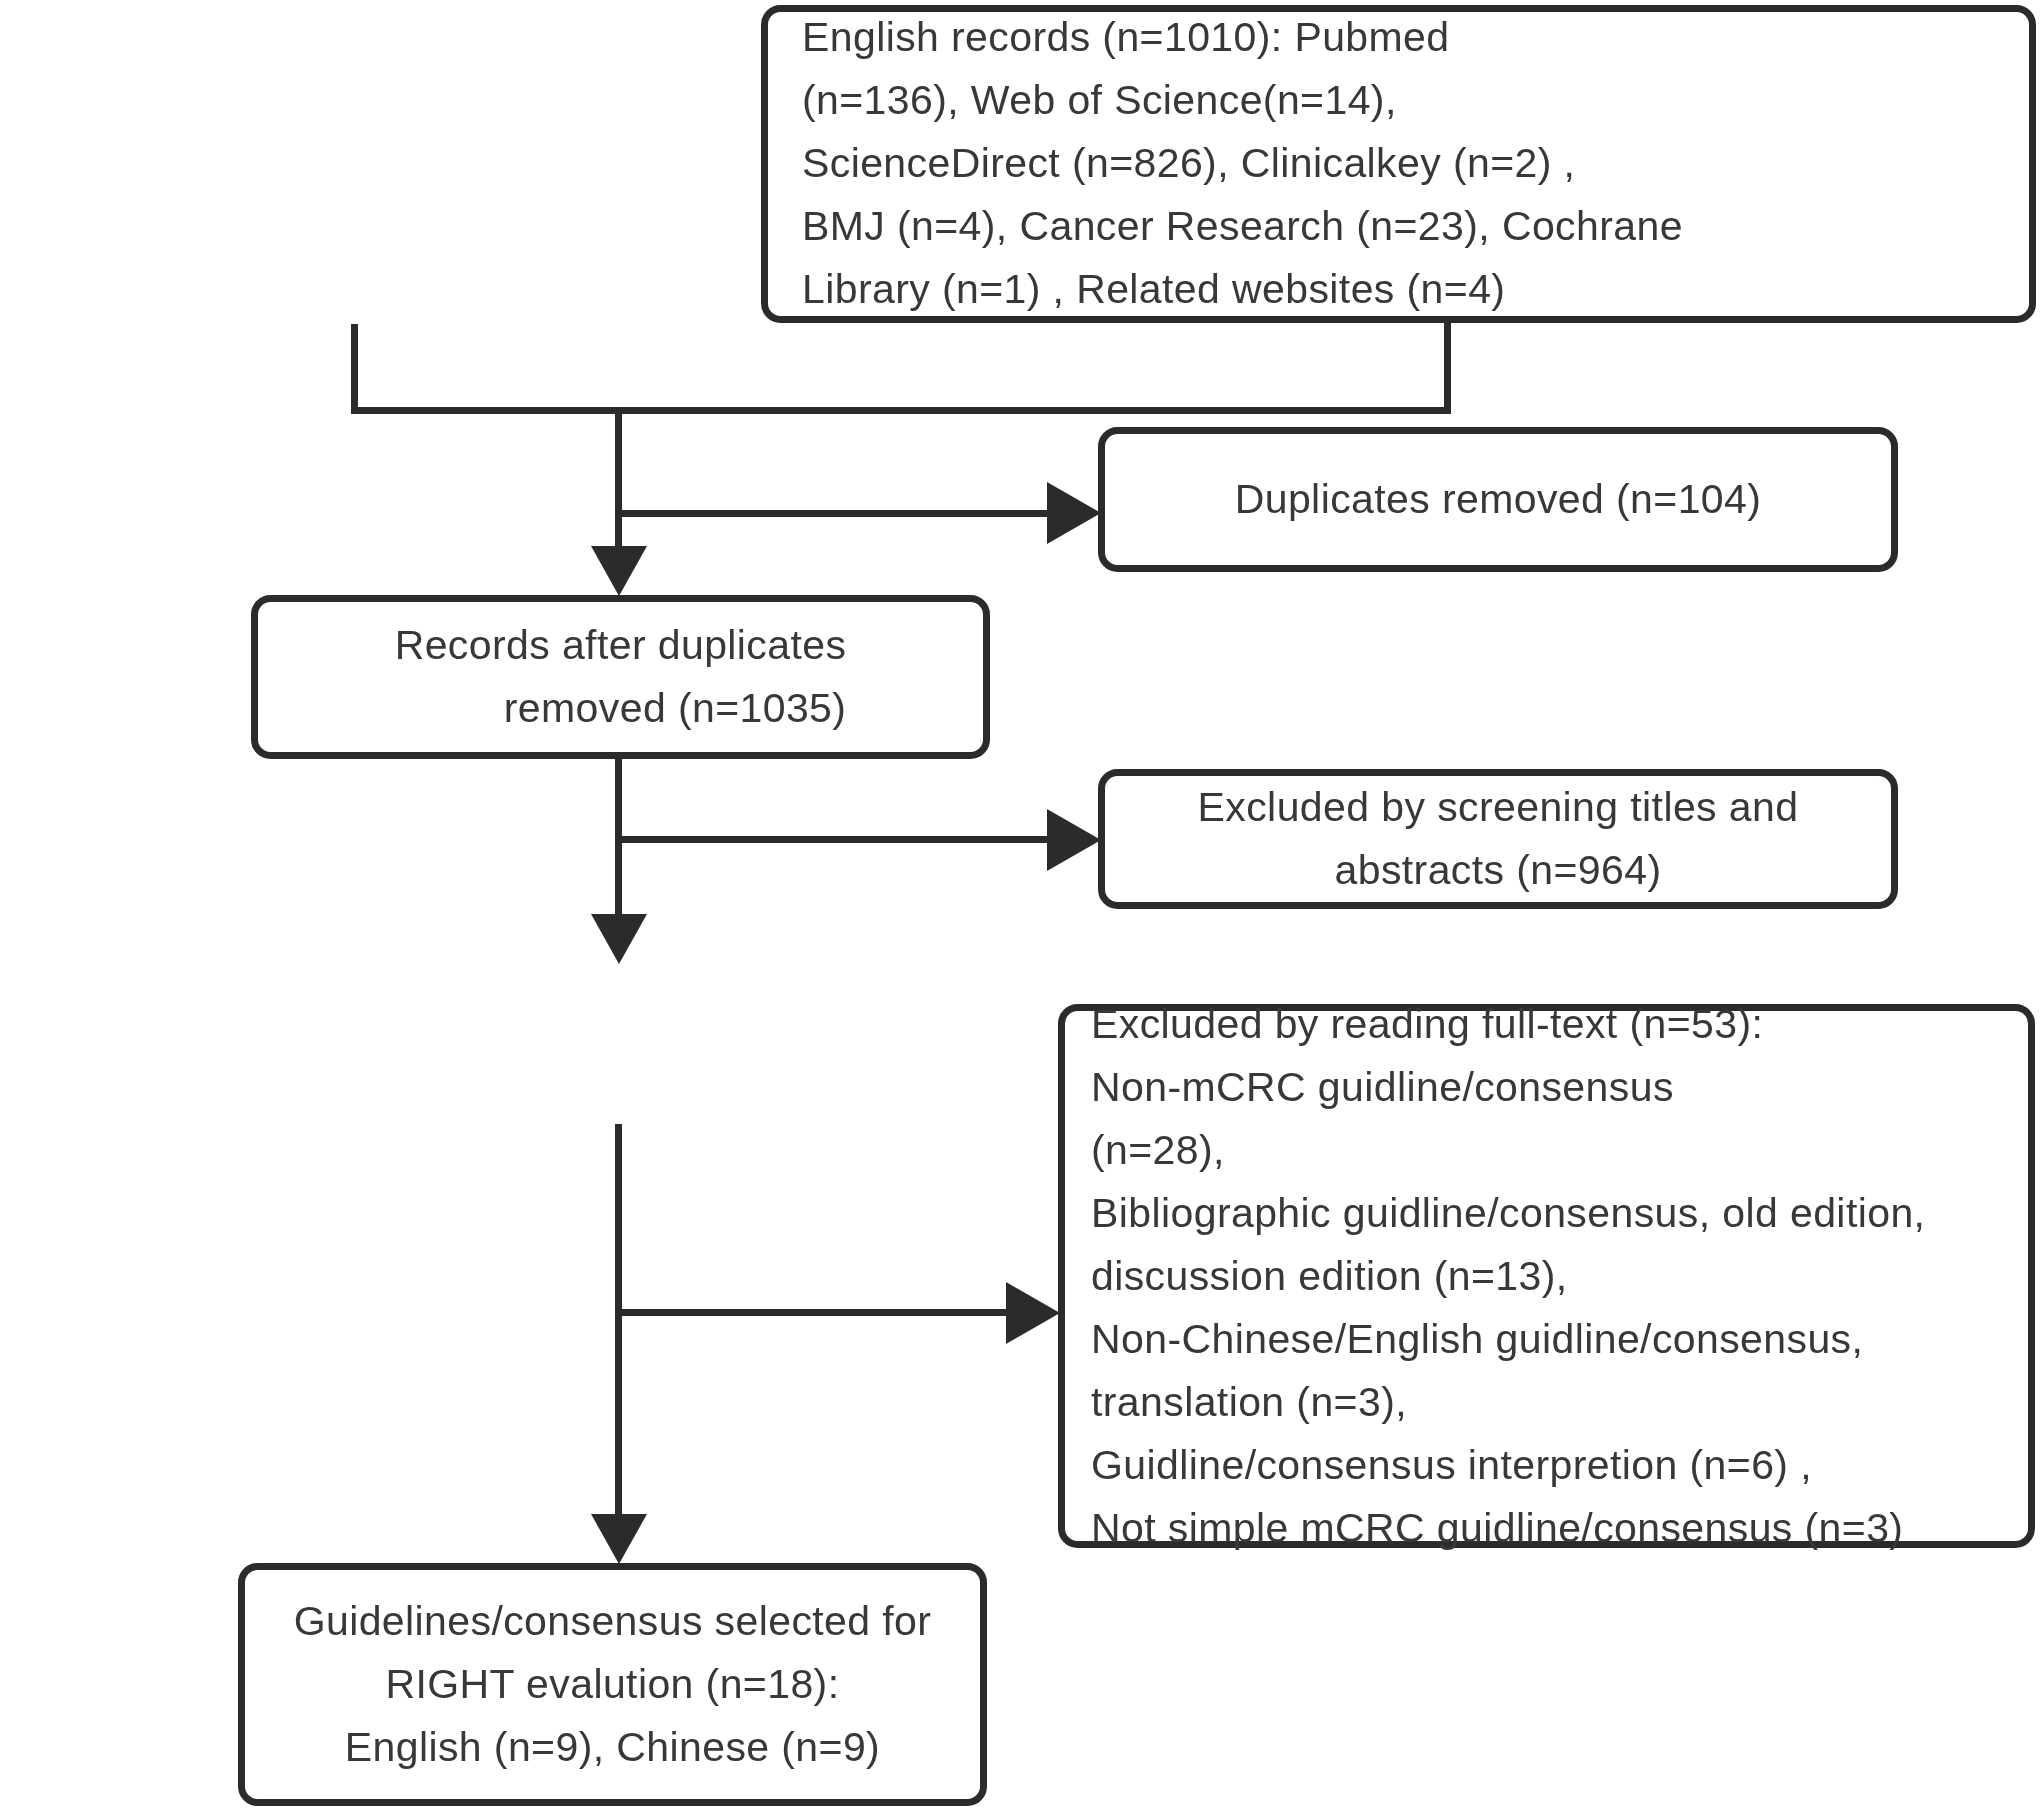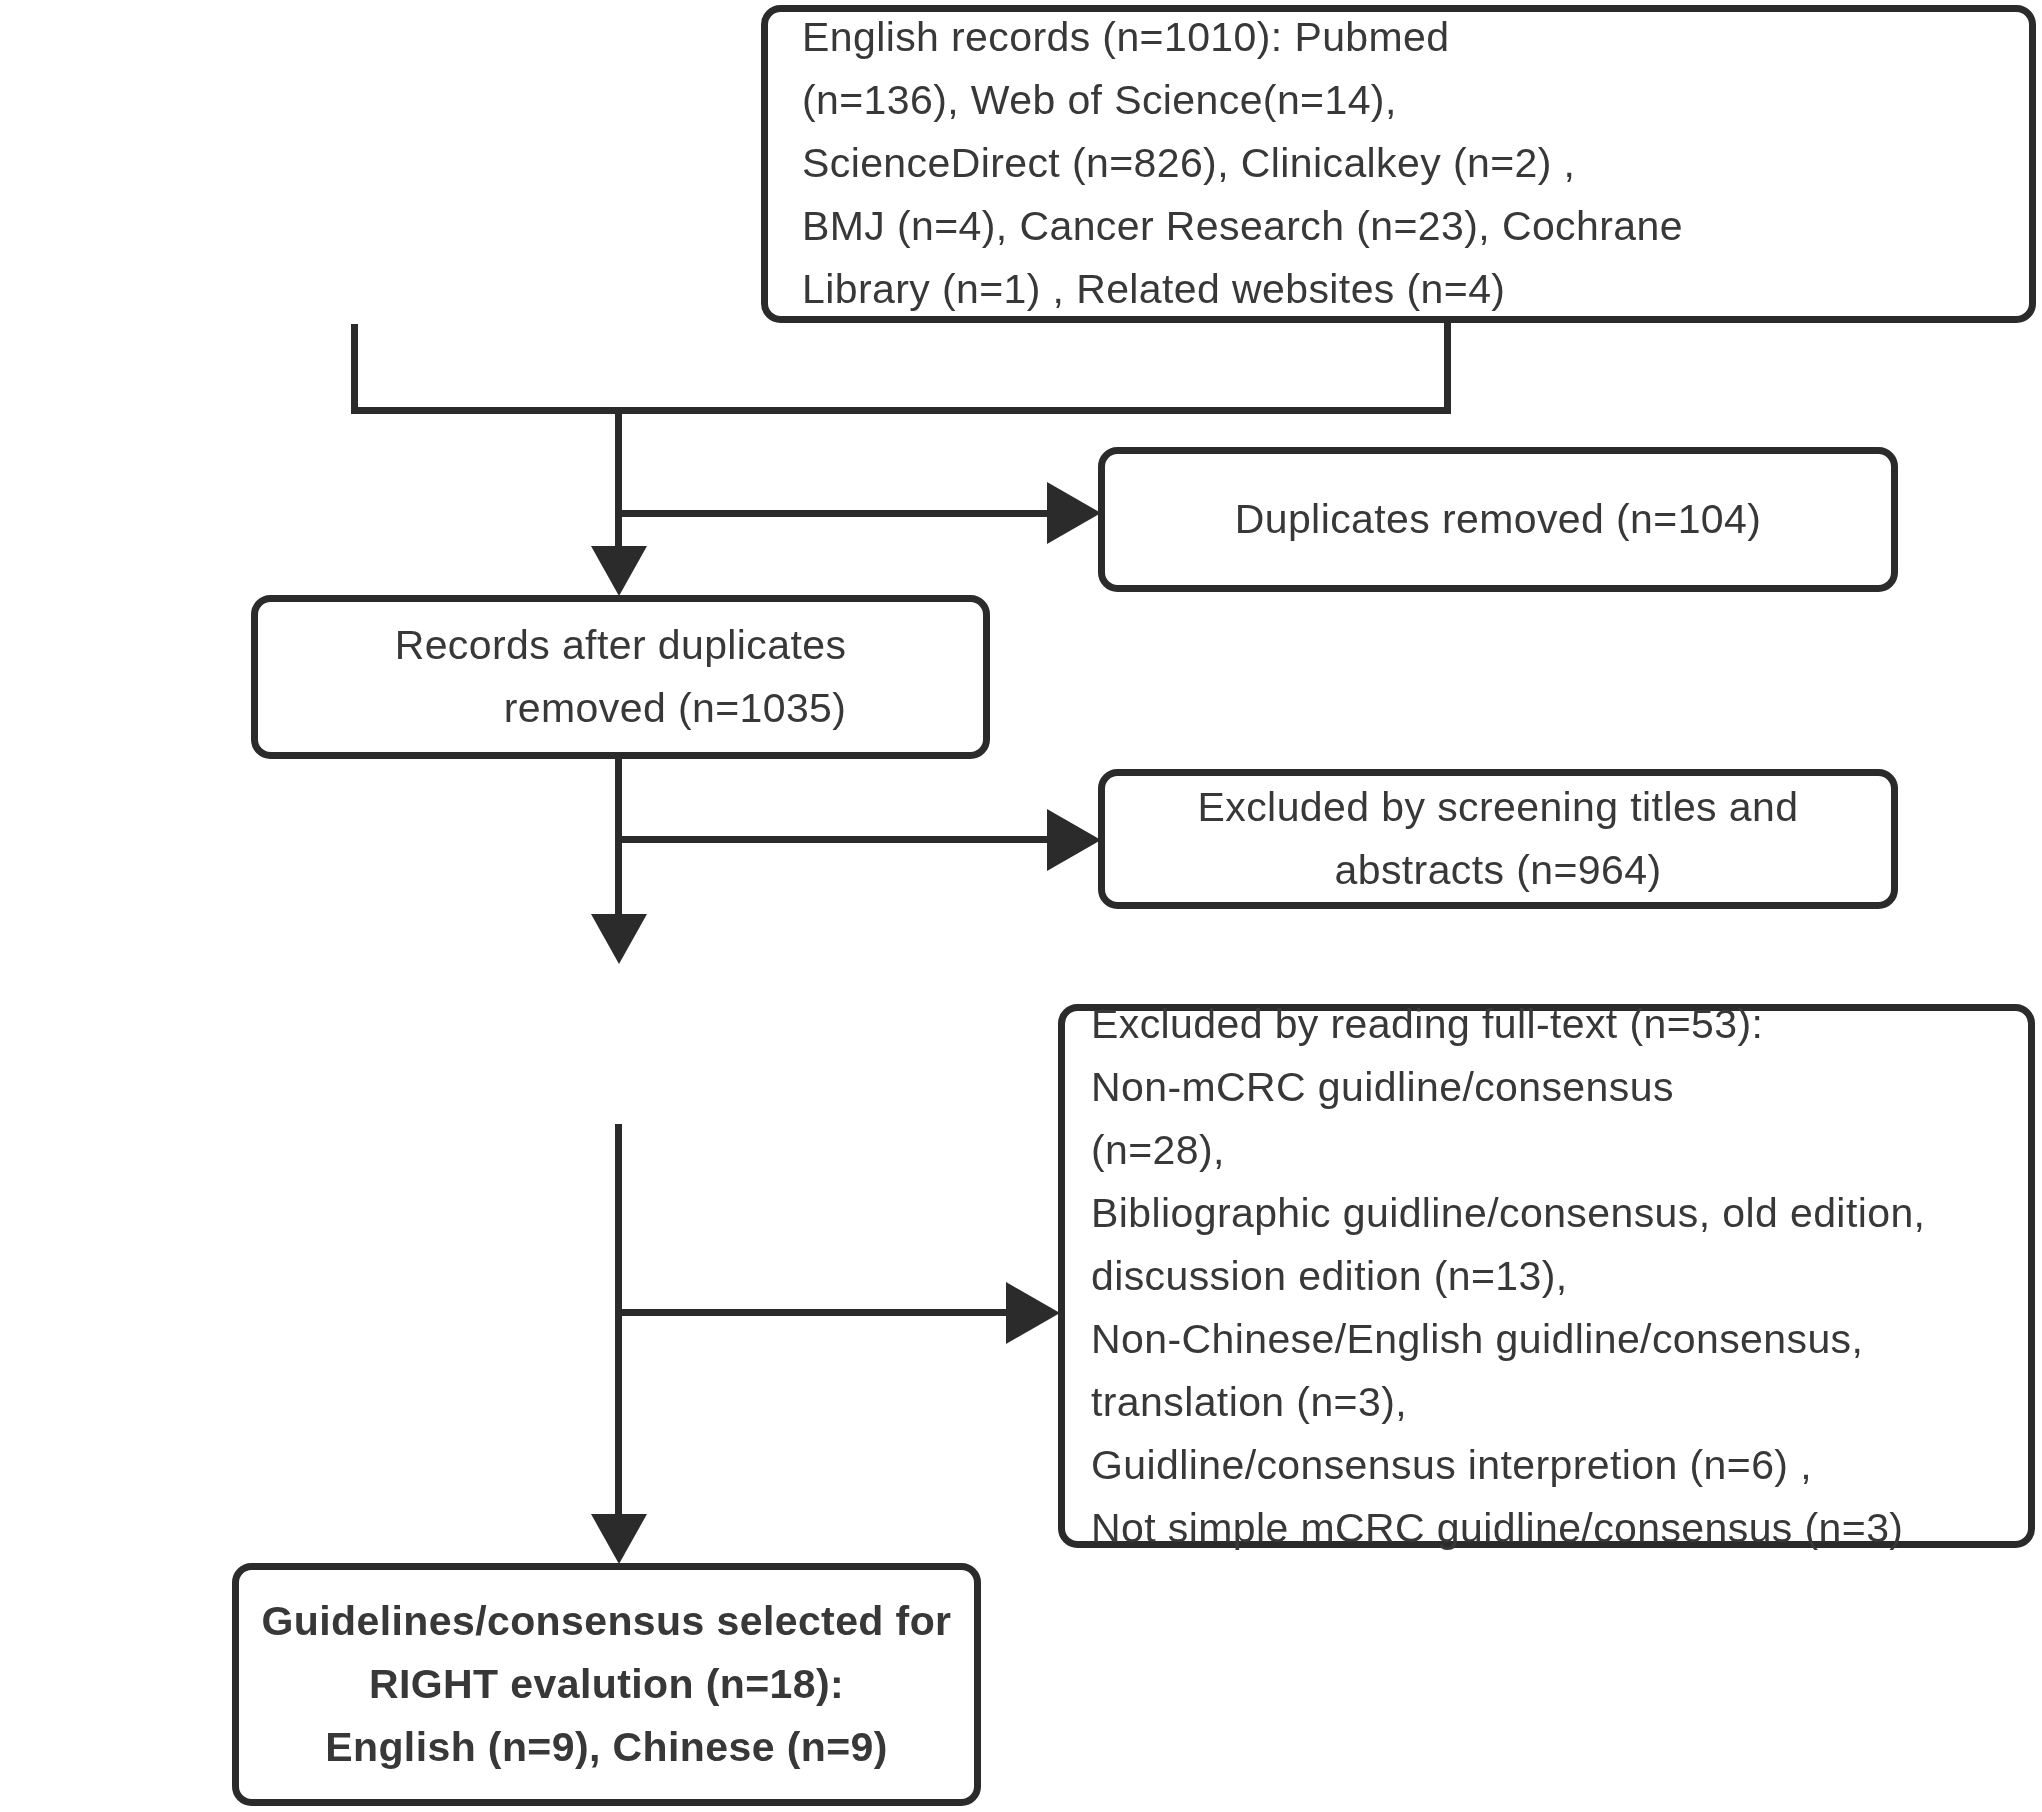--- a/index.html
+++ b/index.html
@@ -48,26 +48,26 @@
     position: absolute;
     width: 0; height: 0;
     border-left: 28px solid transparent;
     border-right: 28px solid transparent;
     border-top: 50px solid #2b2b2b;
   }
 
   
   #box-chinese          { left: 8.1px;   top: 8.1px;   width: 700px;  height: 319px; padding: 0 20.4px 0 37px; }
   #box-english          { left: 761px;  top: 4.9px;    width: 1275px; height: 318px; padding: 0 16.3px 0 34px; }
-  #box-duplicates       { left: 1098px; top: 447px;  width: 800px;  height: 145px; }
+  #box-duplicates       { left: 1098px; top: 427px;  width: 800px;  height: 145px; }
   #box-after-duplicates { left: 251px;  top: 595px;  width: 739px;  height: 164px; text-align: right; }
   #box-excl-screening   { left: 1098px; top: 769px;  width: 800px;  height: 140px; }
   #box-after-screened   { left: 251px;  top: 963px; width: 737px;  height: 164px; }
   #box-excl-fulltext    { left: 1058px; top: 1004px; width: 977px; height: 544px; padding: 0 9.8px 0 26px; }
-  #box-selected         { left: 232px;  top: 1563px; width: 749px;  height: 243px; font-weight: bold; }
+  #box-selected         { left: 238px;  top: 1563px; width: 749px;  height: 243px; }
 
   
   #stub-left       { left: 351px;  top: 324px;  width: 7.3px;    height: 90px; }
   #stub-right      { left: 1444px; top: 319px;  width: 7.3px;    height: 95px; }
   #join-horizontal { left: 351px;  top: 407px;  width: 1100px; height: 7.3px; }
   #main-vert-1     { left: 615px;  top: 407px;  width: 7.3px;    height: 147px; }
   #branch-dup      { left: 615px;  top: 510px;  width: 437px;  height: 7.3px; }
   #main-vert-2     { left: 615px;  top: 756px;  width: 7.3px;    height: 166px; }
   #branch-screen   { left: 615px;  top: 836px; width: 440px;  height: 7.3px; }
   #main-vert-3     { left: 615px;  top: 1124px; width: 7.3px;    height: 397px; }

